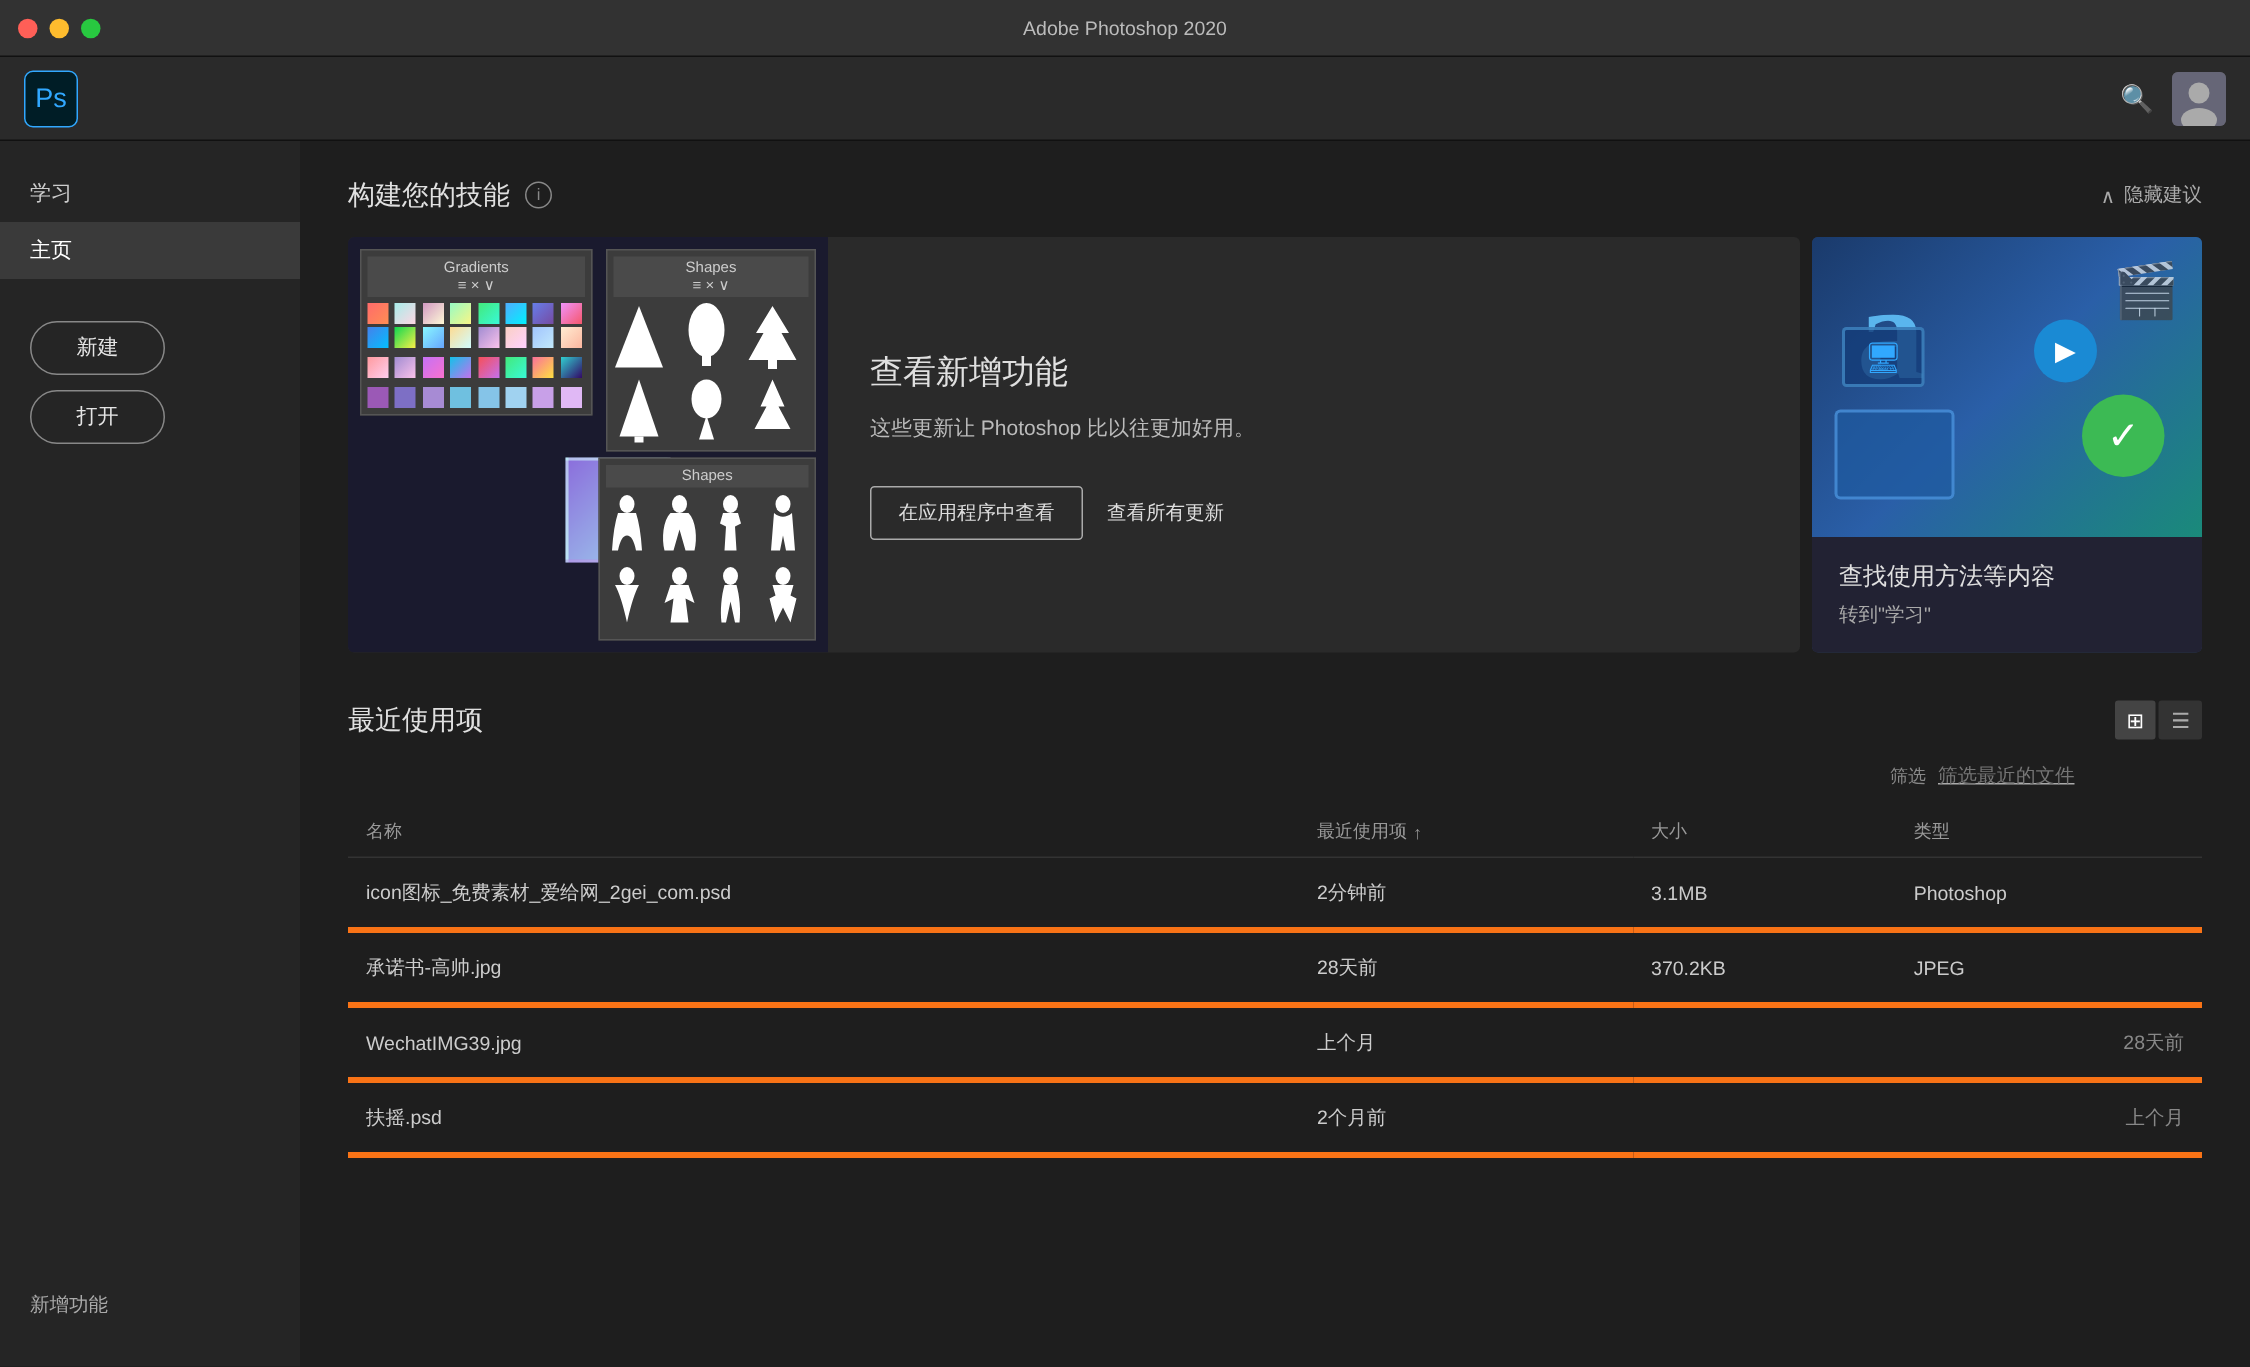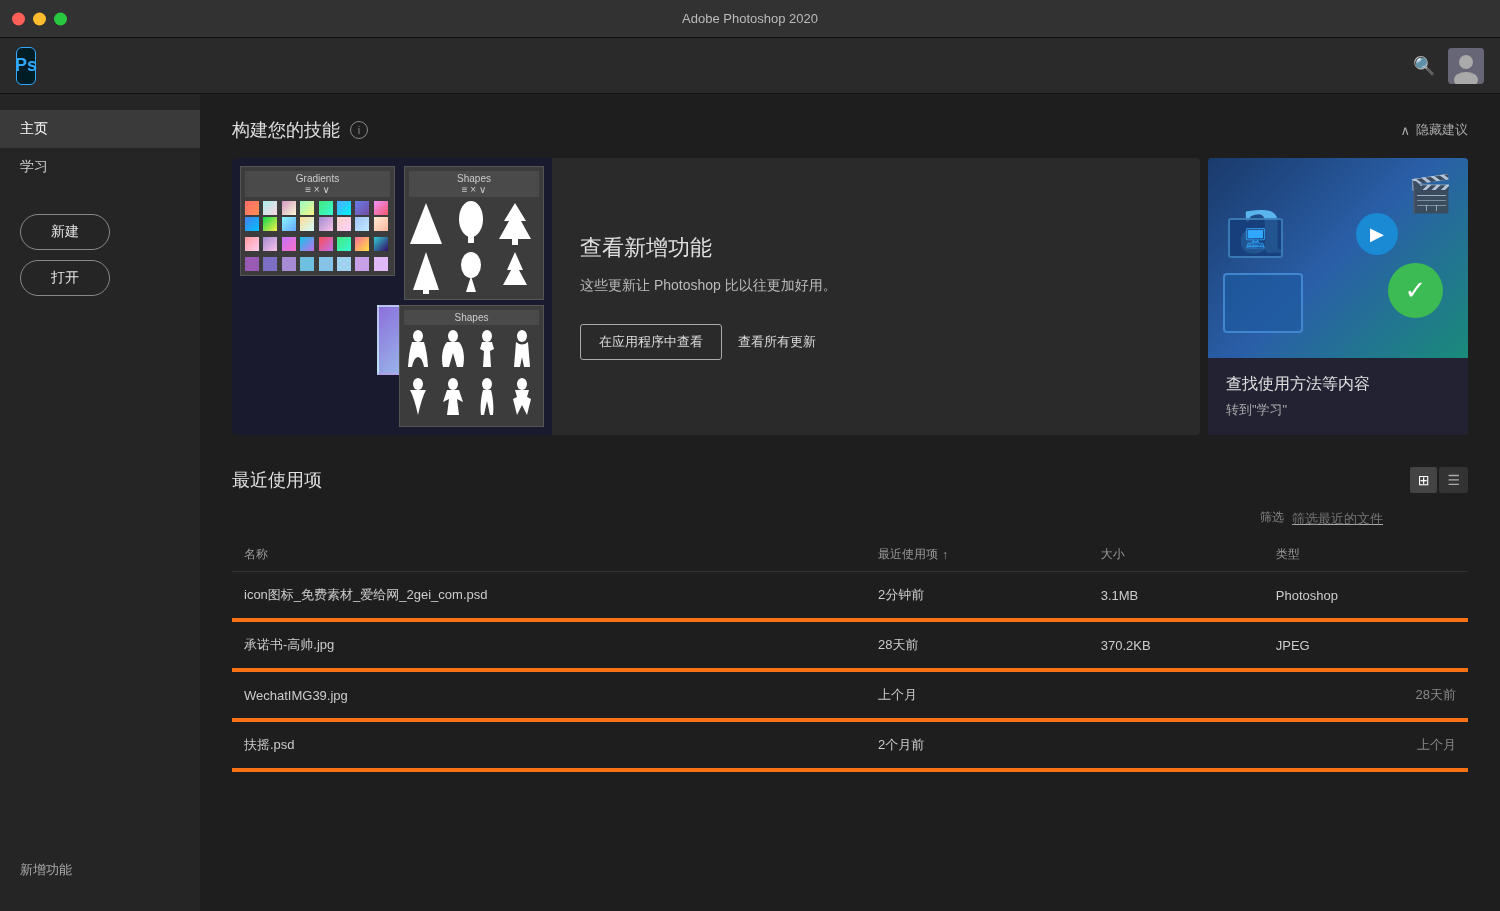--- a/index.html
+++ b/index.html
@@ -48,30 +48,30 @@
     .topbar {
       background: #2a2a2a;
       height: 56px;
       display: flex;
       align-items: center;
       padding: 0 16px;
       justify-content: space-between;
       border-bottom: 1px solid #111;
     }
     .ps-logo {
-      width: 20px;
+      width: 36px;
       height: 38px;
       background: #001d26;
       border: 1.5px solid #31a8ff;
       border-radius: 6px;
       display: flex;
       align-items: center;
       justify-content: center;
       color: #31a8ff;
-      font-weight: bold;
+      font-weight: normal;
       font-size: 18px;
     }
     .topbar-right {
       display: flex;
       align-items: center;
       gap: 12px;
     }
     .topbar-search-icon {
       color: #aaa;
       font-size: 18px;
@@ -375,21 +375,21 @@
       cursor: pointer;
       font-size: 14px;
       border-radius: 2px;
     }
     .view-btn.active {
       background: #444;
       color: #fff;
     }
     .filter-row {
       display: flex;
-      align-items: flex-end;
+      align-items: flex-start;
       gap: 8px;
       margin-bottom: 12px;
       justify-content: flex-end;
     }
     .filter-label {
       color: #888;
       font-size: 12px;
     }
     .filter-input {
       background: transparent;
@@ -483,25 +483,25 @@
         <ellipse cx="18" cy="32" rx="12" ry="8" fill="#aaa"></ellipse>
       </svg>
     </div>
   </div>
 </div>
 
 <div class="main-layout">
 
   <div class="sidebar">
     <div class="sidebar-nav">
+      <div class="sidebar-item">
+        <span>学习</span>
+      </div>
       <div class="sidebar-item active">
         <span>主页</span>
-      </div>
-      <div class="sidebar-item">
-        <span>学习</span>
       </div>
     </div>
     <div class="sidebar-buttons">
       <button class="sidebar-btn">新建</button>
       <button class="sidebar-btn">打开</button>
     </div>
     <div class="sidebar-bottom">
       <span>新增功能</span>
     </div>
   </div>

